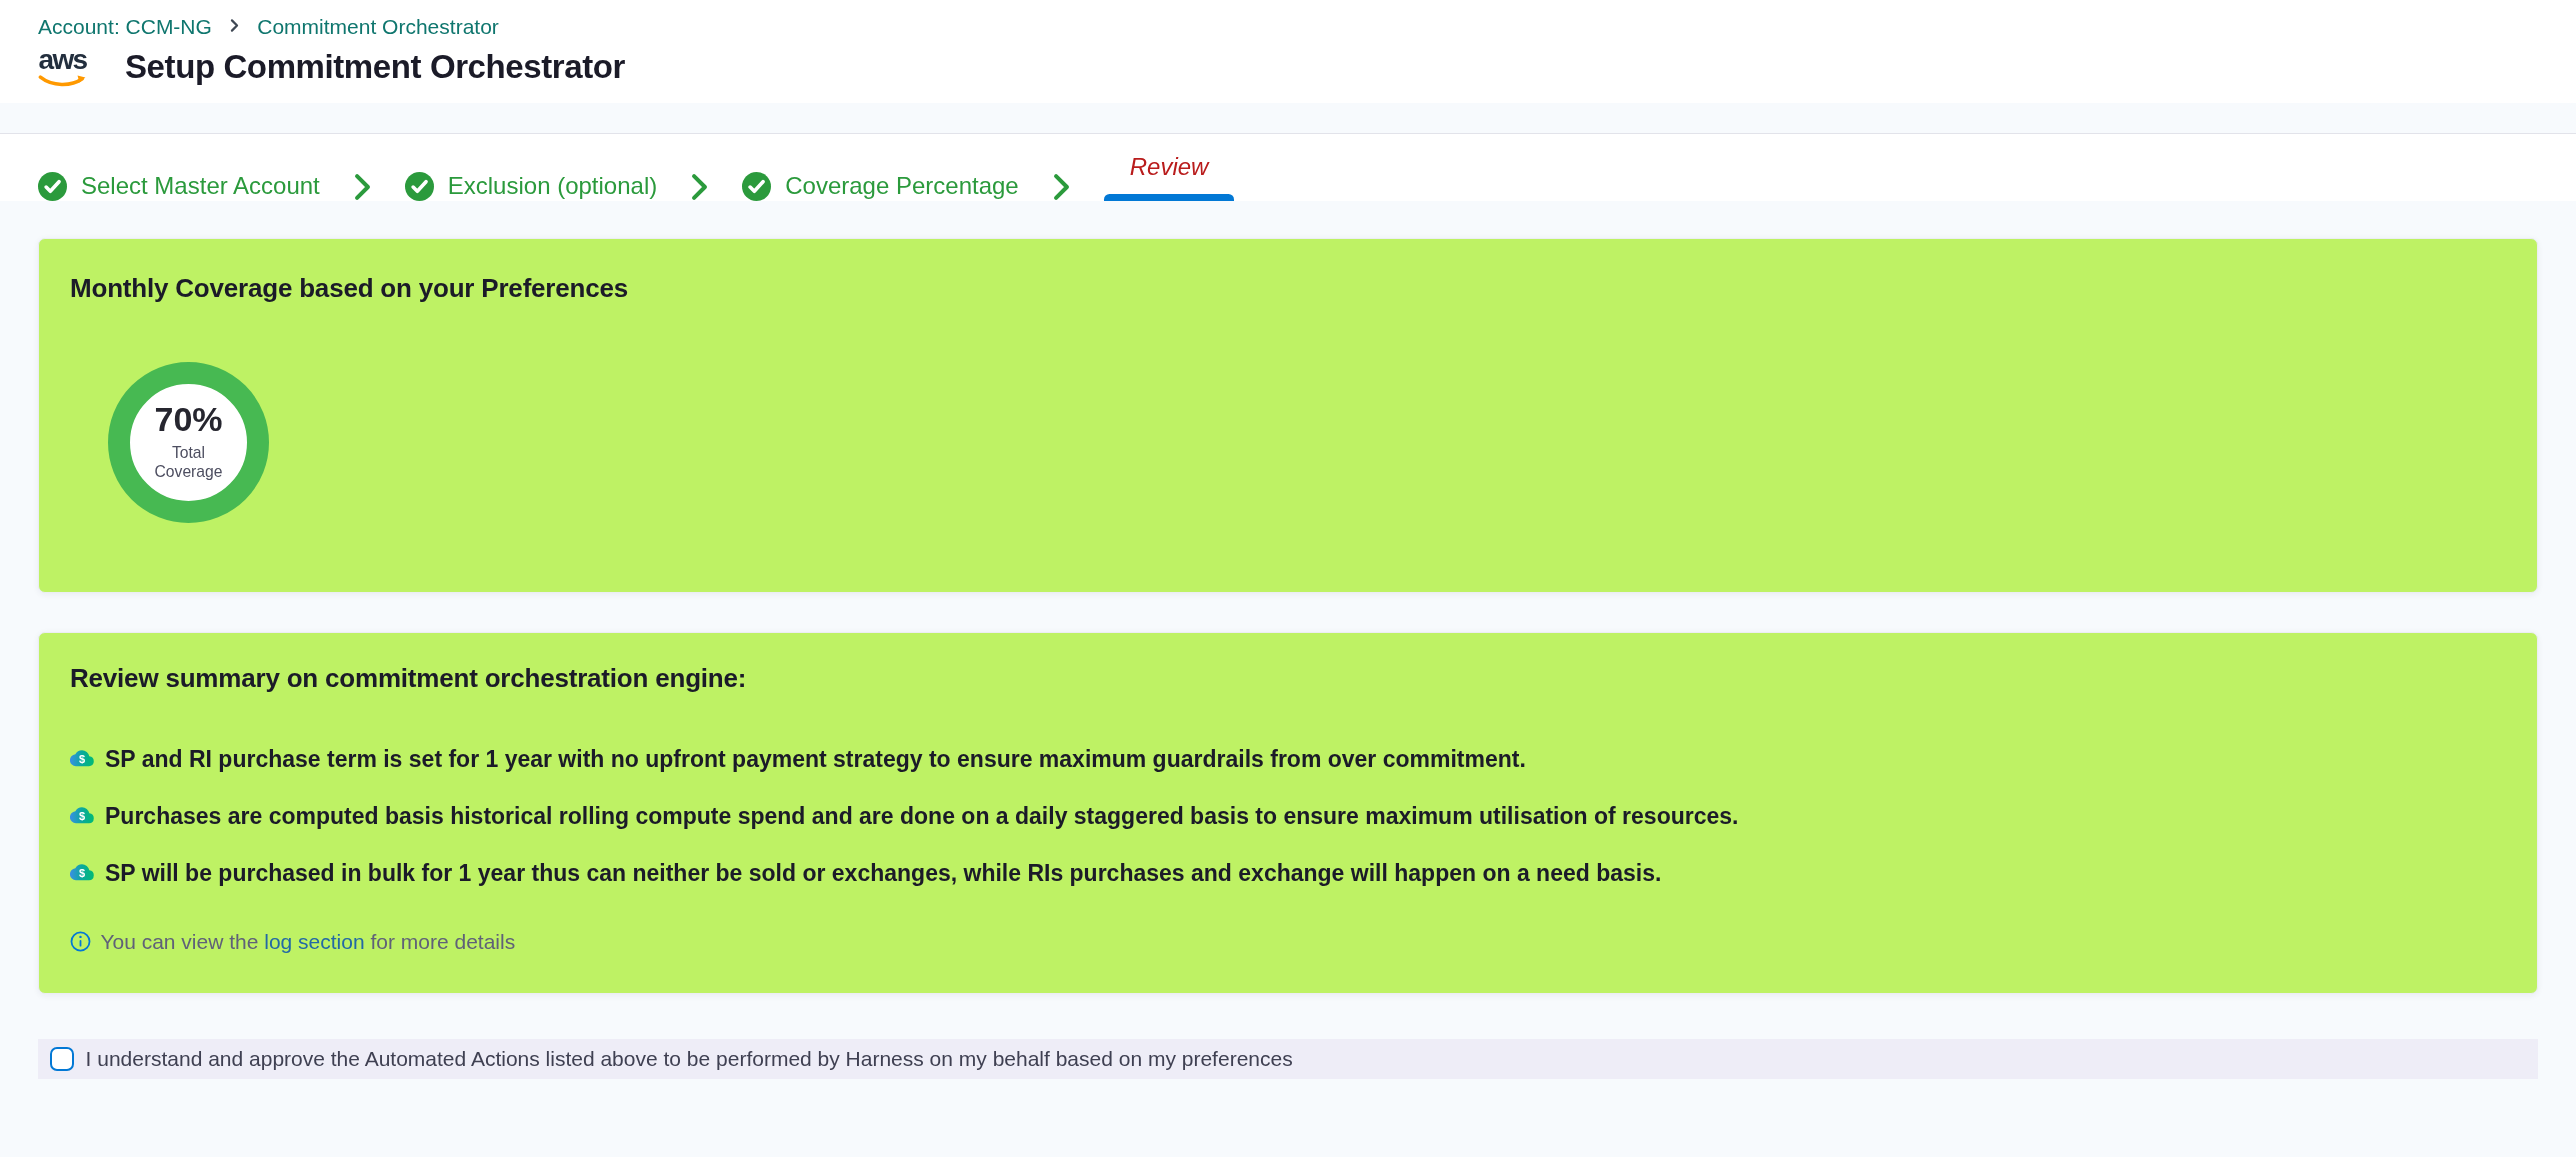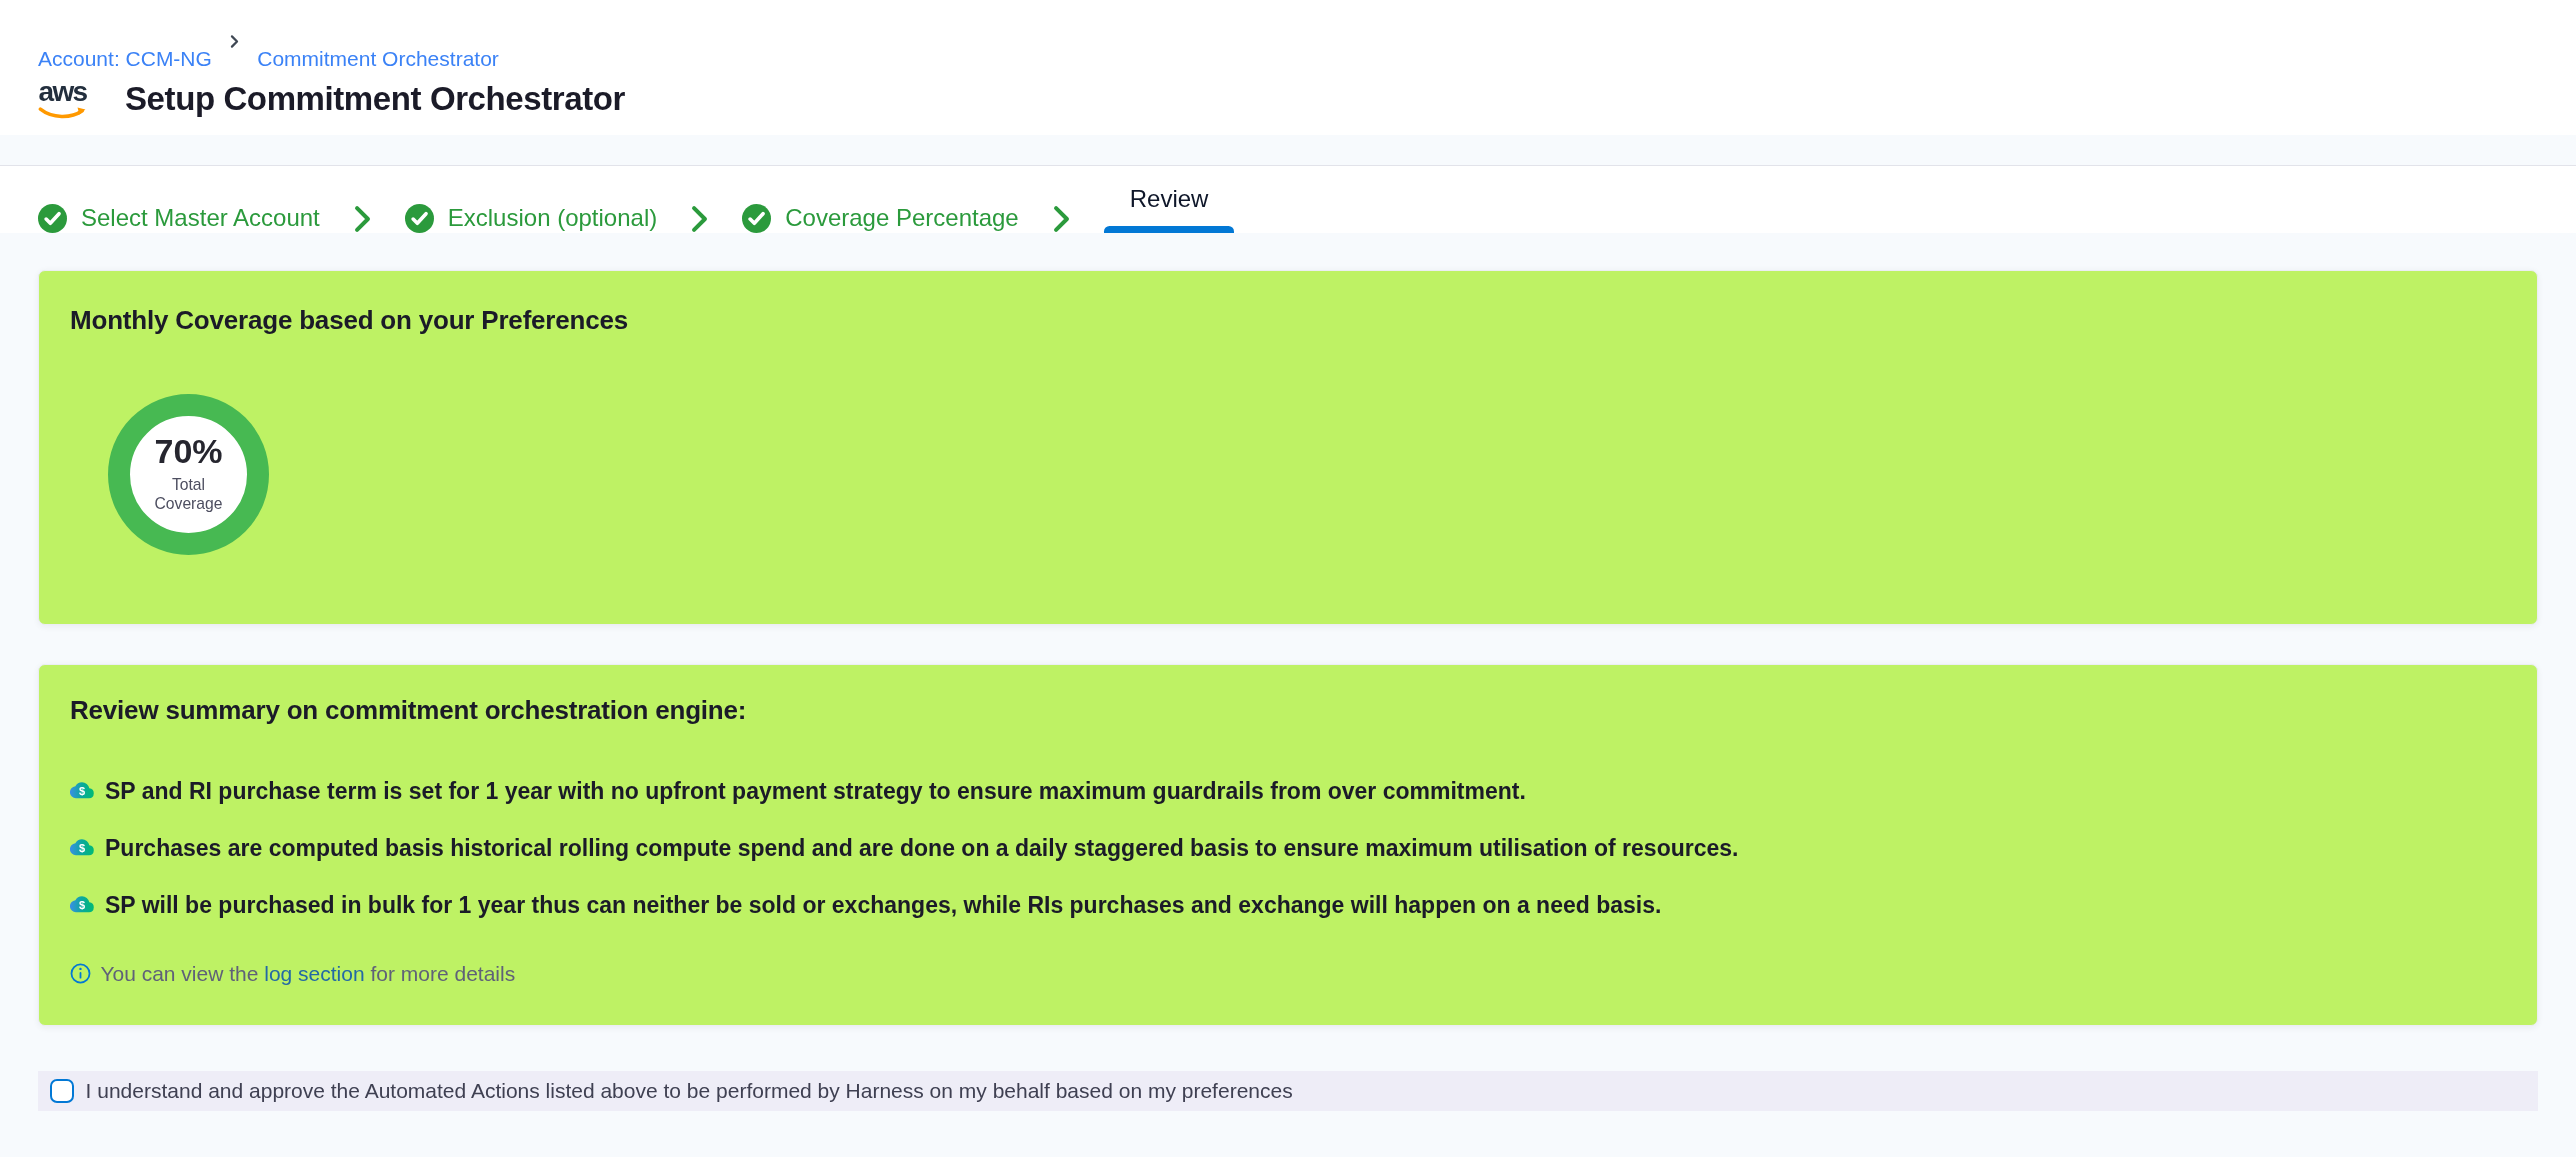--- a/index.html
+++ b/index.html
@@ -8,21 +8,21 @@
     font-family:"Liberation Sans","DejaVu Sans",sans-serif;
     background:#f7fafd;
     color:#1d1d2b;
     overflow:hidden;
   }
   .screen { width:2576px; height:1164px; position:relative; display:flex; flex-direction:column; }
 
   
   .header { background:#ffffff; padding:12.5px 38px 14px 38px; }
   .breadcrumb { display:flex; align-items:center; gap:12.5px; font-size:21px; line-height:27px; }
-  .breadcrumb a { color:#3b82f6; text-decoration:none; cursor:pointer;margin-top:32px; }
+  .breadcrumb a { color:#0f766e; text-decoration:none; cursor:pointer; }
   .crumb-sep { width:20.4px; height:20.4px; display:inline-flex; align-items:center; justify-content:center; }
   .title-row { display:flex; align-items:center; gap:38px; margin-top:6.3px; }
   .aws-logo { width:49px; display:flex; flex-direction:column; align-items:center; line-height:1; }
   .aws-logo .aws-word { font-size:28px; font-weight:700; color:#232f3e; letter-spacing:-1.6px; }
   .page-title { font-size:33px; font-weight:700; color:#1b1b28; letter-spacing:-0.4px; }
 
   
   .tabbar {
     background:#ffffff;
     border-top:0.8px solid #e2e3ea;
@@ -32,21 +32,21 @@
     margin-top:30px;
   }
   .step { display:flex; align-items:center; gap:14px; cursor:pointer; }
   .step .step-label { font-size:24px; font-weight:500; color:#2b9a3c; }
   .step-chevron { margin:0 33px; display:flex; align-items:center; }
   .tab-active {
     position:relative; height:68px;
     display:flex; align-items:center;
     padding:0 26px; cursor:pointer;
   }
-  .tab-active .step-label { color:#0f172a; font-size:24px; font-weight:500; }
+  .tab-active .step-label { color:#b91c1c; font-size:24px; font-weight:500;font-style:italic; }
   .tab-active::after {
     content:""; position:absolute; left:0; right:0; bottom:0; height:7px;
     background:#0278d5; border-radius:5.5px 5.5px 0 0;
   }
 
   
   .content { padding:37px 38px 0 38px; flex:1; }
   .card {
     background:#bef264;
     border:0.8px solid #eceef3;

